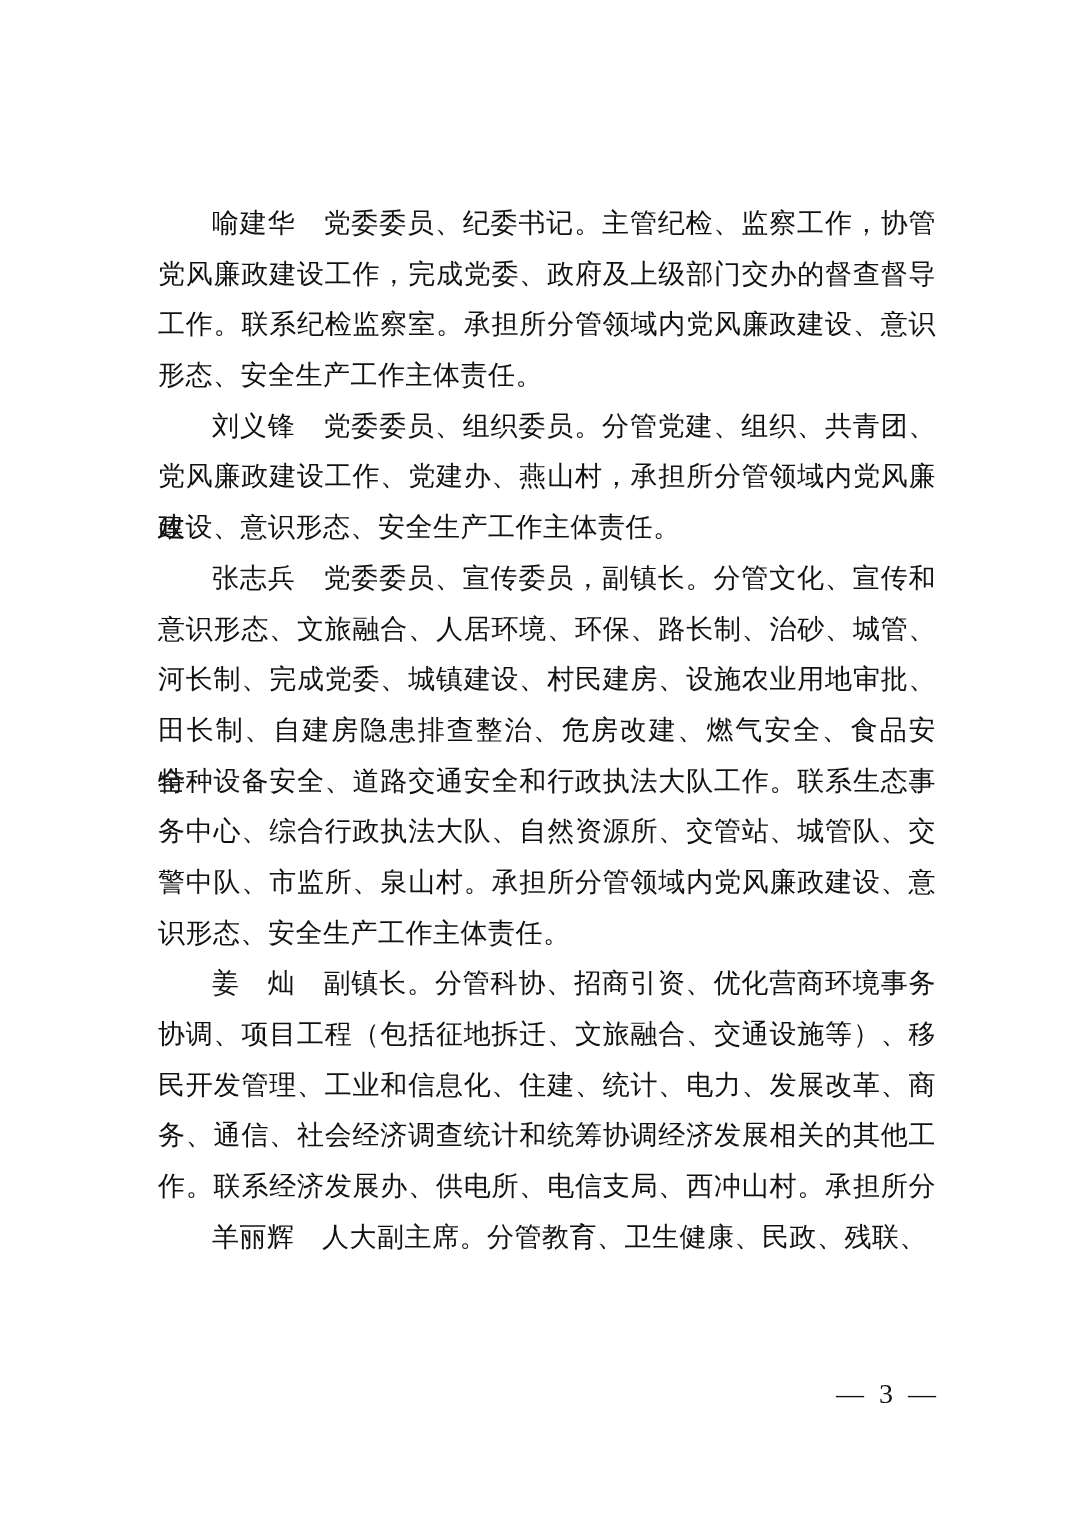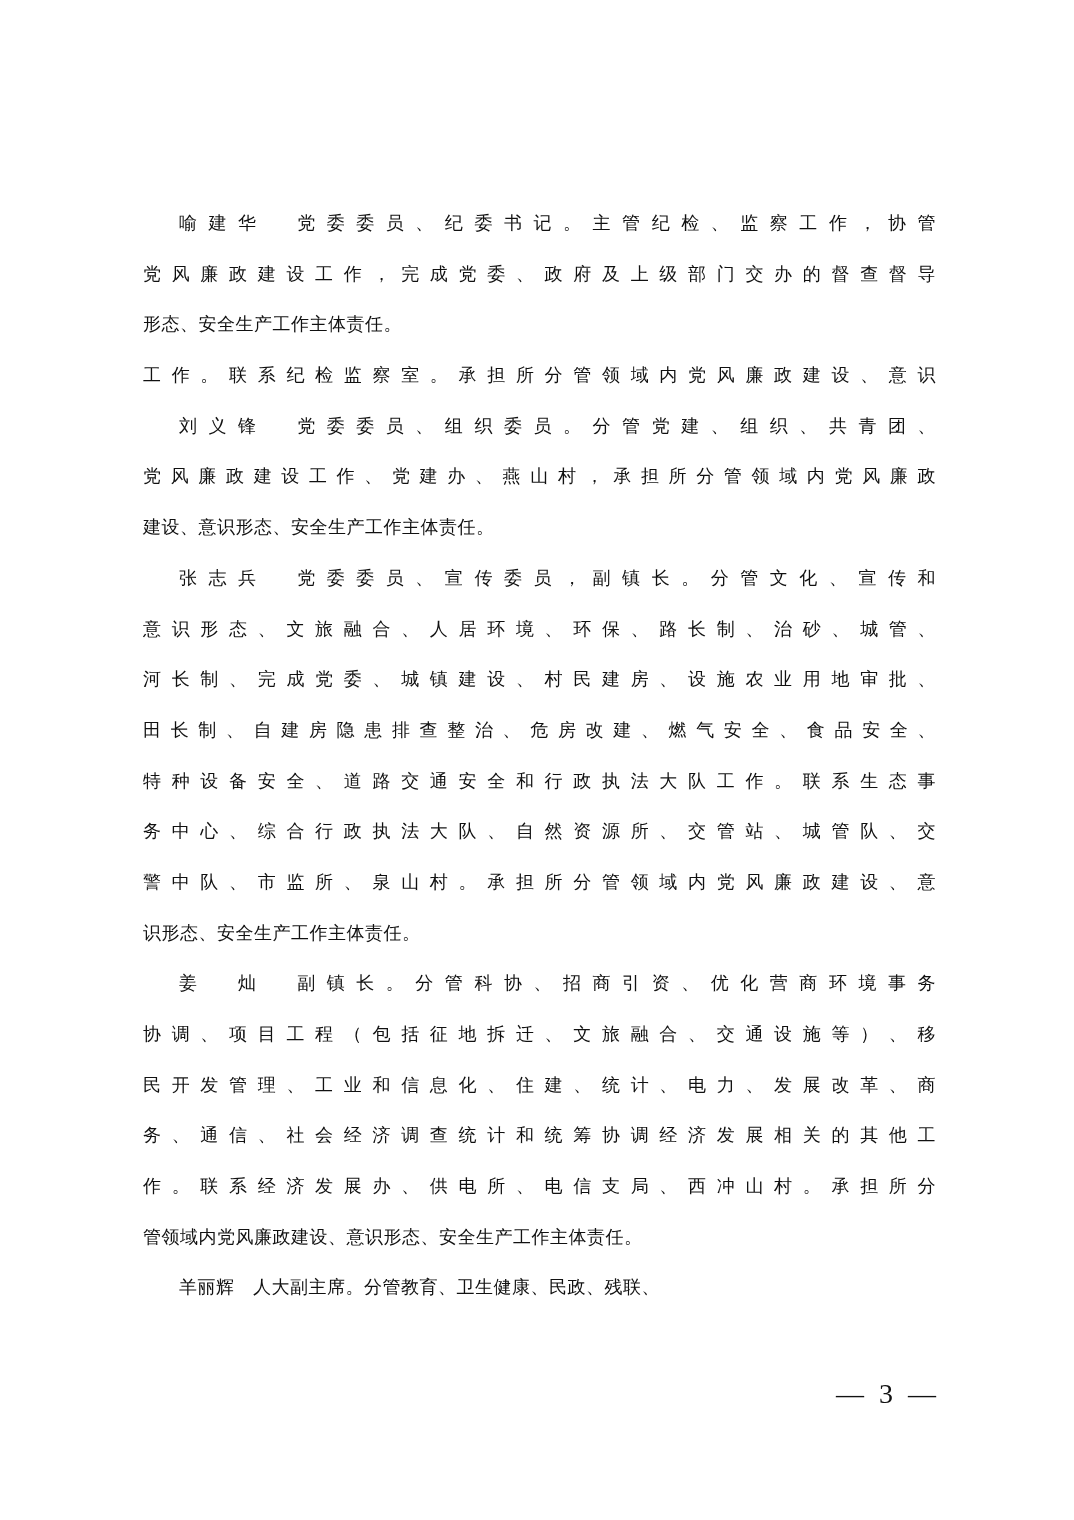--- a/index.html
+++ b/index.html
@@ -20,27 +20,28 @@
     position: absolute;
     left: 143px;
     top: 198px;
     width: 793px;
   }
   .paragraph {
     margin: 0;
     padding: 0;
   }
   .line {
-    font-size: 18px;
+    font-size: 27px;
     line-height: 50.7px;
     height: 50.7px;
     text-align: justify;
     text-align-last: justify;
     letter-spacing: 0.5px;
     white-space: normal;
+    margin-left: 15px;
   }
   .line.para-start {
     text-indent: 2em;
   }
   .line.para-end {
     text-align-last: left;
   }
   .page-number {
     position: absolute;
     top: 1378px;
@@ -53,22 +54,22 @@
   }
 </style>
 </head>
 <body>
 
 <div class="page">
   <div class="doc-body" id="doc-body">
       <div class="paragraph">
         <div class="line para-start">喻建华　党委委员、纪委书记。主管纪检、监察工作，协管</div>
         <div class="line">党风廉政建设工作，完成党委、政府及上级部门交办的督查督导</div>
+        <div class="line">工作。联系纪检监察室。承担所分管领域内党风廉政建设、意识</div>
         <div class="line para-end">形态、安全生产工作主体责任。</div>
-        <div class="line">工作。联系纪检监察室。承担所分管领域内党风廉政建设、意识</div>
       </div>
       <div class="paragraph">
         <div class="line para-start">刘义锋　党委委员、组织委员。分管党建、组织、共青团、</div>
         <div class="line">党风廉政建设工作、党建办、燕山村，承担所分管领域内党风廉政</div>
         <div class="line para-end">建设、意识形态、安全生产工作主体责任。</div>
       </div>
       <div class="paragraph">
         <div class="line para-start">张志兵　党委委员、宣传委员，副镇长。分管文化、宣传和</div>
         <div class="line">意识形态、文旅融合、人居环境、环保、路长制、治砂、城管、</div>
         <div class="line">河长制、完成党委、城镇建设、村民建房、设施农业用地审批、</div>
@@ -77,20 +78,19 @@
         <div class="line">务中心、综合行政执法大队、自然资源所、交管站、城管队、交</div>
         <div class="line">警中队、市监所、泉山村。承担所分管领域内党风廉政建设、意</div>
         <div class="line para-end">识形态、安全生产工作主体责任。</div>
       </div>
       <div class="paragraph">
         <div class="line para-start">姜　灿　副镇长。分管科协、招商引资、优化营商环境事务</div>
         <div class="line">协调、项目工程（包括征地拆迁、文旅融合、交通设施等）、移</div>
         <div class="line">民开发管理、工业和信息化、住建、统计、电力、发展改革、商</div>
         <div class="line">务、通信、社会经济调查统计和统筹协调经济发展相关的其他工</div>
         <div class="line">作。联系经济发展办、供电所、电信支局、西冲山村。承担所分</div>
-        <div class="line para-end">管领域内党风廉政建设、意识形态、安全生产工作主体责任。</div>
       </div>
       <div class="paragraph">
         <div class="line para-start para-end">羊丽辉　人大副主席。分管教育、卫生健康、民政、残联、</div>
       </div>
     </div>
   <div class="page-number">— 3 —</div>
 </div>
 
 </body></html>

